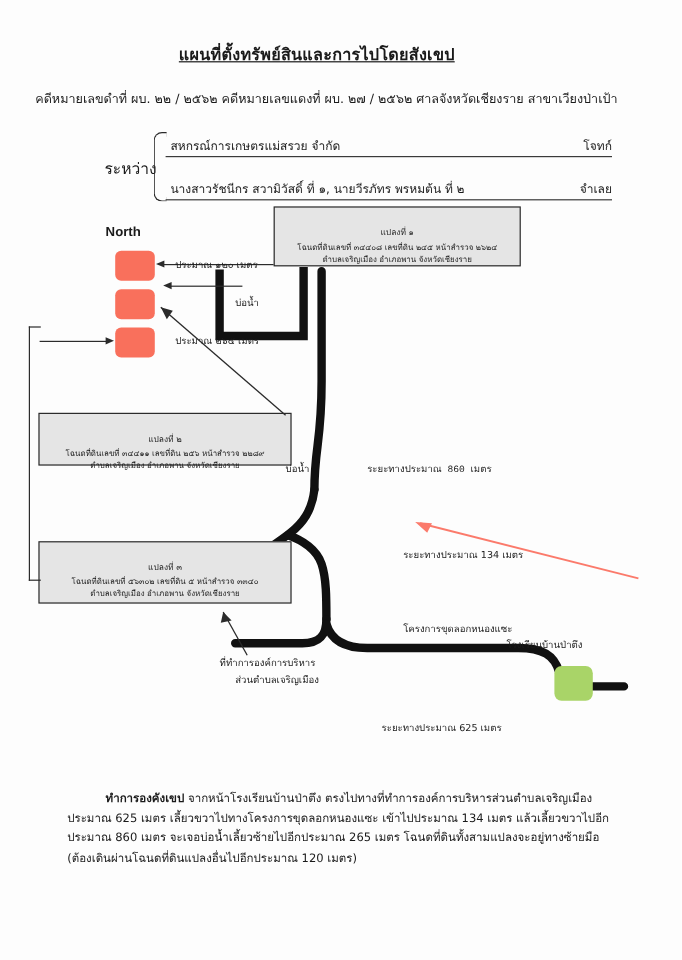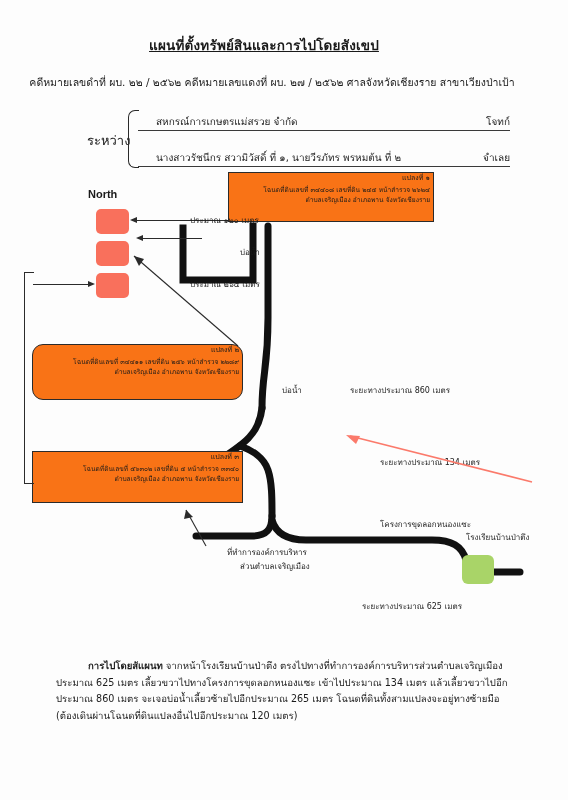--- a/index.html
+++ b/index.html
@@ -46,41 +46,41 @@
     border-top: 1.1px solid #2a2a2a;
     border-bottom: 1.1px solid #2a2a2a;
     border-radius: 7px 0 0 7px;
   }
   .party-row {
     left: 78px; width: 372px; height: 16px;
     border-bottom: 1px solid #3a3a3a;
   }
   #party-plaintiff-row { top: 6px; }
   #party-defendant-row { top: 42px; }
-  .party-name { position: absolute; left: 18px; bottom: 1px; font-size: 10px; }
+  .party-name { position: absolute; left: 4px; bottom: 1px; font-size: 10px; }
   .party-role { position: absolute; right: 0px; bottom: 1px; font-size: 10px; }
 
   
   #map-area { top: 168px; left: 0; width: 568px; height: 460px; }
 
   .box {
     position: absolute;
     border: 1px solid #2b2b2b;
-    background: #f97316;
-    text-align: right;
+    background: #e5e5e5;
+    text-align: center;
     font-size: 6.6px;
     line-height: 1.55;
-    padding: 0 3px 4px 3px;
+    padding: 16px 3px 4px 3px;
     box-sizing: border-box;
   }
   .box .b-title { font-size: 7px; margin-bottom: 1px; display: block; }
   .box .b-line { display: block; }
 
   #parcel-1-box { left: 228px; top: 4px; width: 206px; height: 50px; }
-  #parcel-2-box { left: 32px; top: 176px; width: 211px; height: 56px; border-radius: 11px; }
+  #parcel-2-box { left: 32px; top: 176px; width: 211px; height: 44px; }
   #parcel-3-box { left: 32px; top: 283px; width: 211px; height: 52px; }
 
   
   .marker {
     position: absolute;
     border-radius: 5px;
   }
   .marker-red { background: #f9705c; width: 33px; height: 25px; }
   #marker-parcel-1 { left: 96px; top: 41px; }
   #marker-parcel-2 { left: 96px; top: 73px; }
@@ -108,27 +108,27 @@
   .arrow-head {
     position: absolute; width: 0; height: 0;
     border-top: 3.6px solid transparent;
     border-bottom: 3.6px solid transparent;
   }
   .arrow-head.left { border-right: 7px solid #2b2b2b; }
 
   
   #roads { position: absolute; left: 0; top: 0; width: 568px; height: 460px; }
 
-  .map-label { position: absolute; font-size: 8px; color: #1a1a1a; white-space: nowrap; margin-left: 44px; }
+  .map-label { position: absolute; font-size: 8px; color: #1a1a1a; white-space: nowrap; }
 
   #label-dist-120 { left: 146px; top: 46px; }
   #label-dist-265 { left: 146px; top: 110px; }
   #label-pond-top { left: 196px; top: 78px; }
   #label-pond-mid { left: 238px; top: 216px; }
-  #label-dist-860 { left: 306px; top: 216px; }
+  #label-dist-860 { left: 306px; top: 216px; font-family: Liberation Mono, monospace; }
   #label-dist-134 { left: 336px; top: 288px; }
   #label-dredge   { left: 336px; top: 350px; }
   #label-school   { left: 422px; top: 363px; }
   #label-sao-1    { left: 183px; top: 378px; }
   #label-sao-2    { left: 196px; top: 392px; }
   #label-dist-625 { left: 318px; top: 432px; }
 
   
   #red-annotation-arrow { left: 340px; top: 262px; width: 196px; height: 56px; }
 
@@ -238,16 +238,16 @@
     </svg>
 
     <svg class="abs" id="red-annotation-arrow" viewBox="0 0 196 56">
       <line x1="192" y1="52" x2="10" y2="6" stroke="#fb7a6b" stroke-width="1.6"></line>
       <polygon points="6,5 20,6 16,14" fill="#fb7a6b"></polygon>
     </svg>
 
   </div>
 
   <div class="abs" id="summary">
-    <b>การไปโดยสัแผนท</b><span>   จากหน้าโรงเรียนบ้านป่าตึง ตรงไปทางที่ทำการองค์การบริหารส่วนตำบลเจริญเมือง ประมาณ 625 เมตร เลี้ยวขวาไปทางโครงการขุดลอกหนองแซะ เข้าไปประมาณ 134 เมตร แล้วเลี้ยวขวาไปอีกประมาณ 860 เมตร จะเจอบ่อน้ำเลี้ยวซ้ายไปอีกประมาณ 265 เมตร  โฉนดที่ดินทั้งสามแปลงจะอยู่ทางซ้ายมือ (ต้องเดินผ่านโฉนดที่ดินแปลงอื่นไปอีกประมาณ 120 เมตร)</span>
+    <b>ทำการองคังเขป</b><span>   จากหน้าโรงเรียนบ้านป่าตึง ตรงไปทางที่ทำการองค์การบริหารส่วนตำบลเจริญเมือง ประมาณ 625 เมตร เลี้ยวขวาไปทางโครงการขุดลอกหนองแซะ เข้าไปประมาณ 134 เมตร แล้วเลี้ยวขวาไปอีกประมาณ 860 เมตร จะเจอบ่อน้ำเลี้ยวซ้ายไปอีกประมาณ 265 เมตร  โฉนดที่ดินทั้งสามแปลงจะอยู่ทางซ้ายมือ (ต้องเดินผ่านโฉนดที่ดินแปลงอื่นไปอีกประมาณ 120 เมตร)</span>
   </div>
 
 </div>
 
 </body></html>

